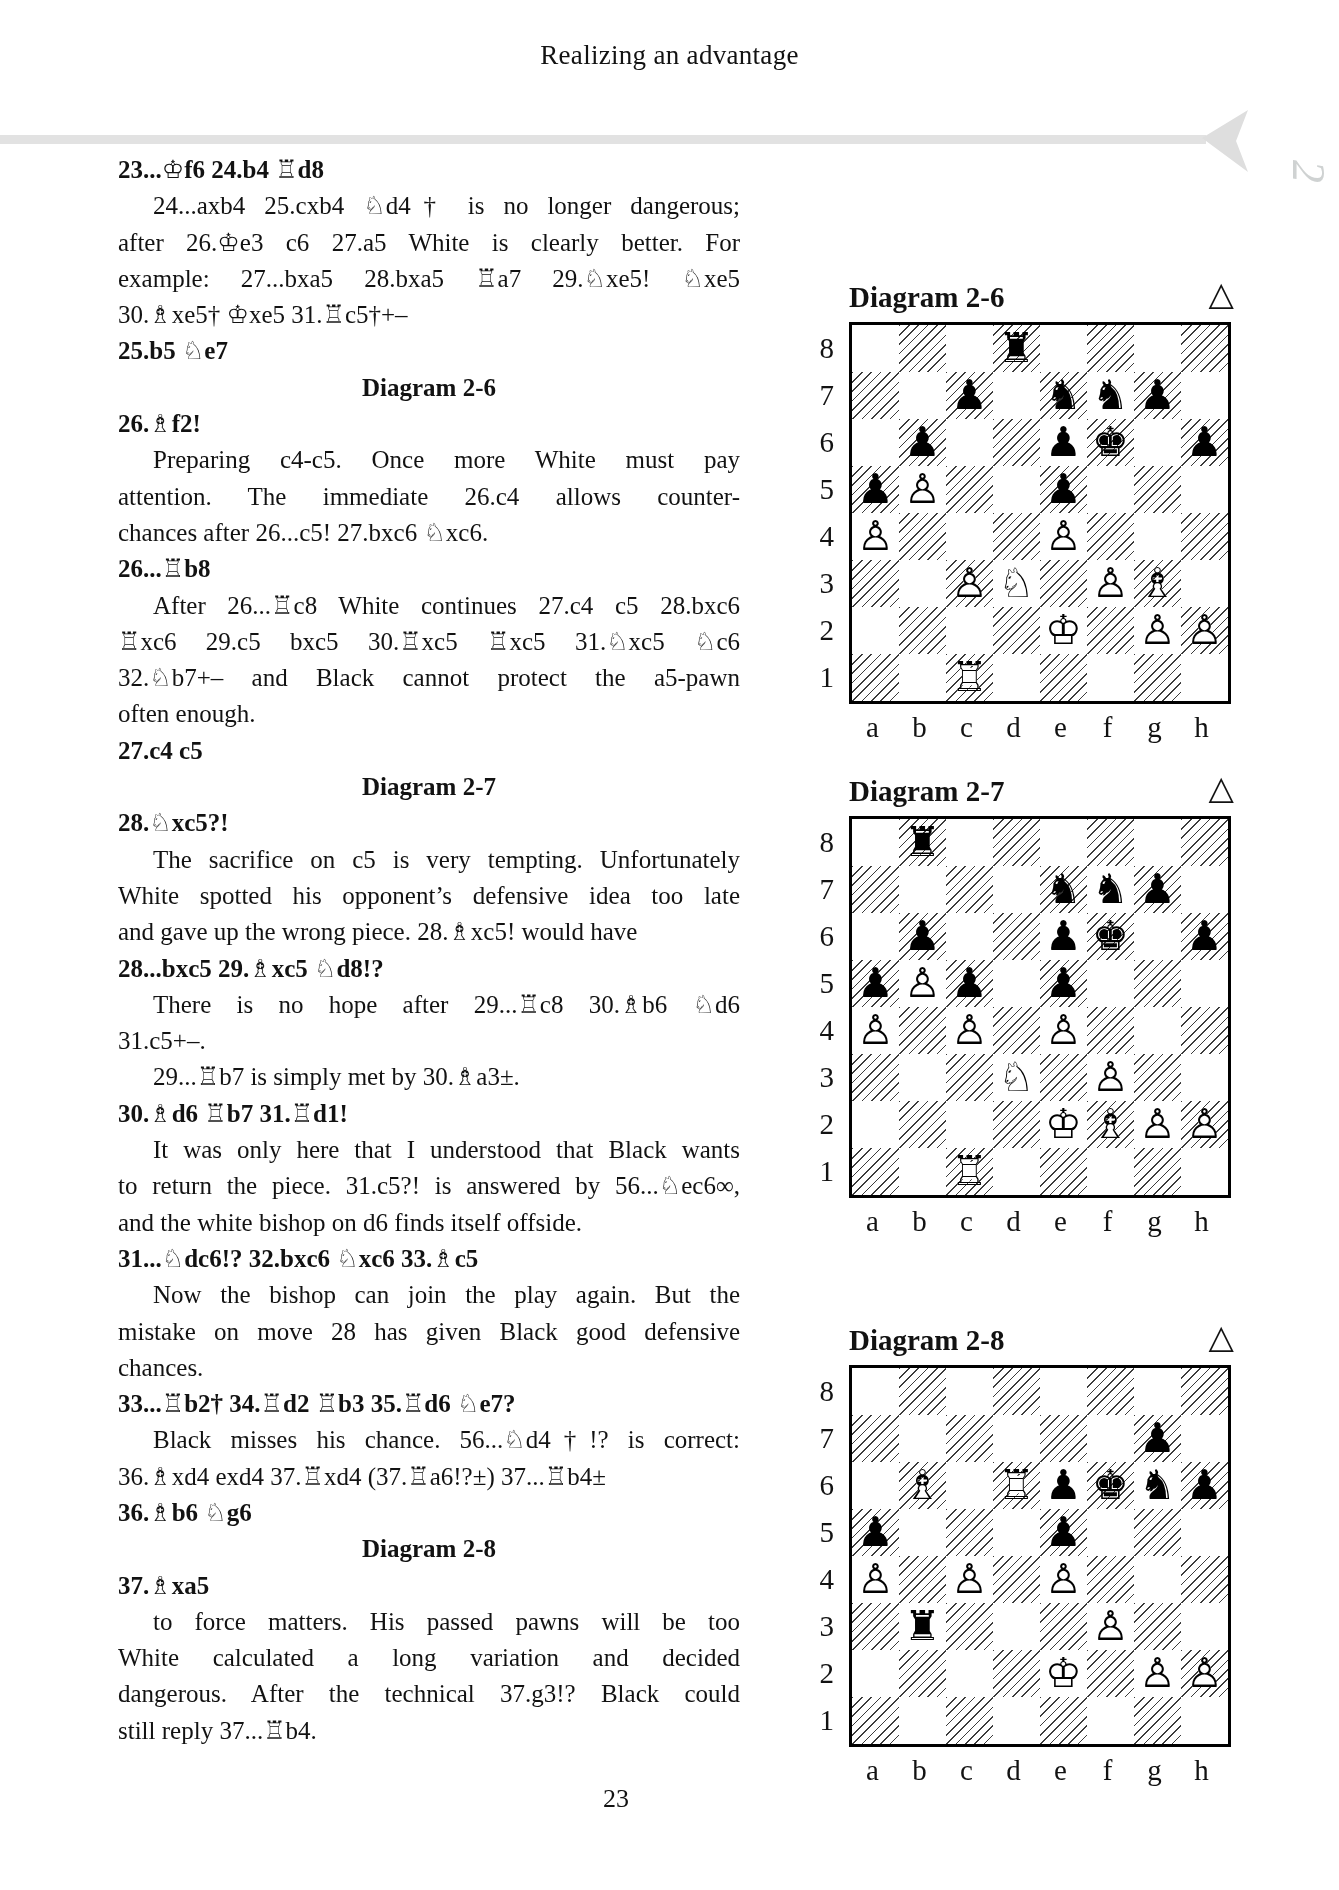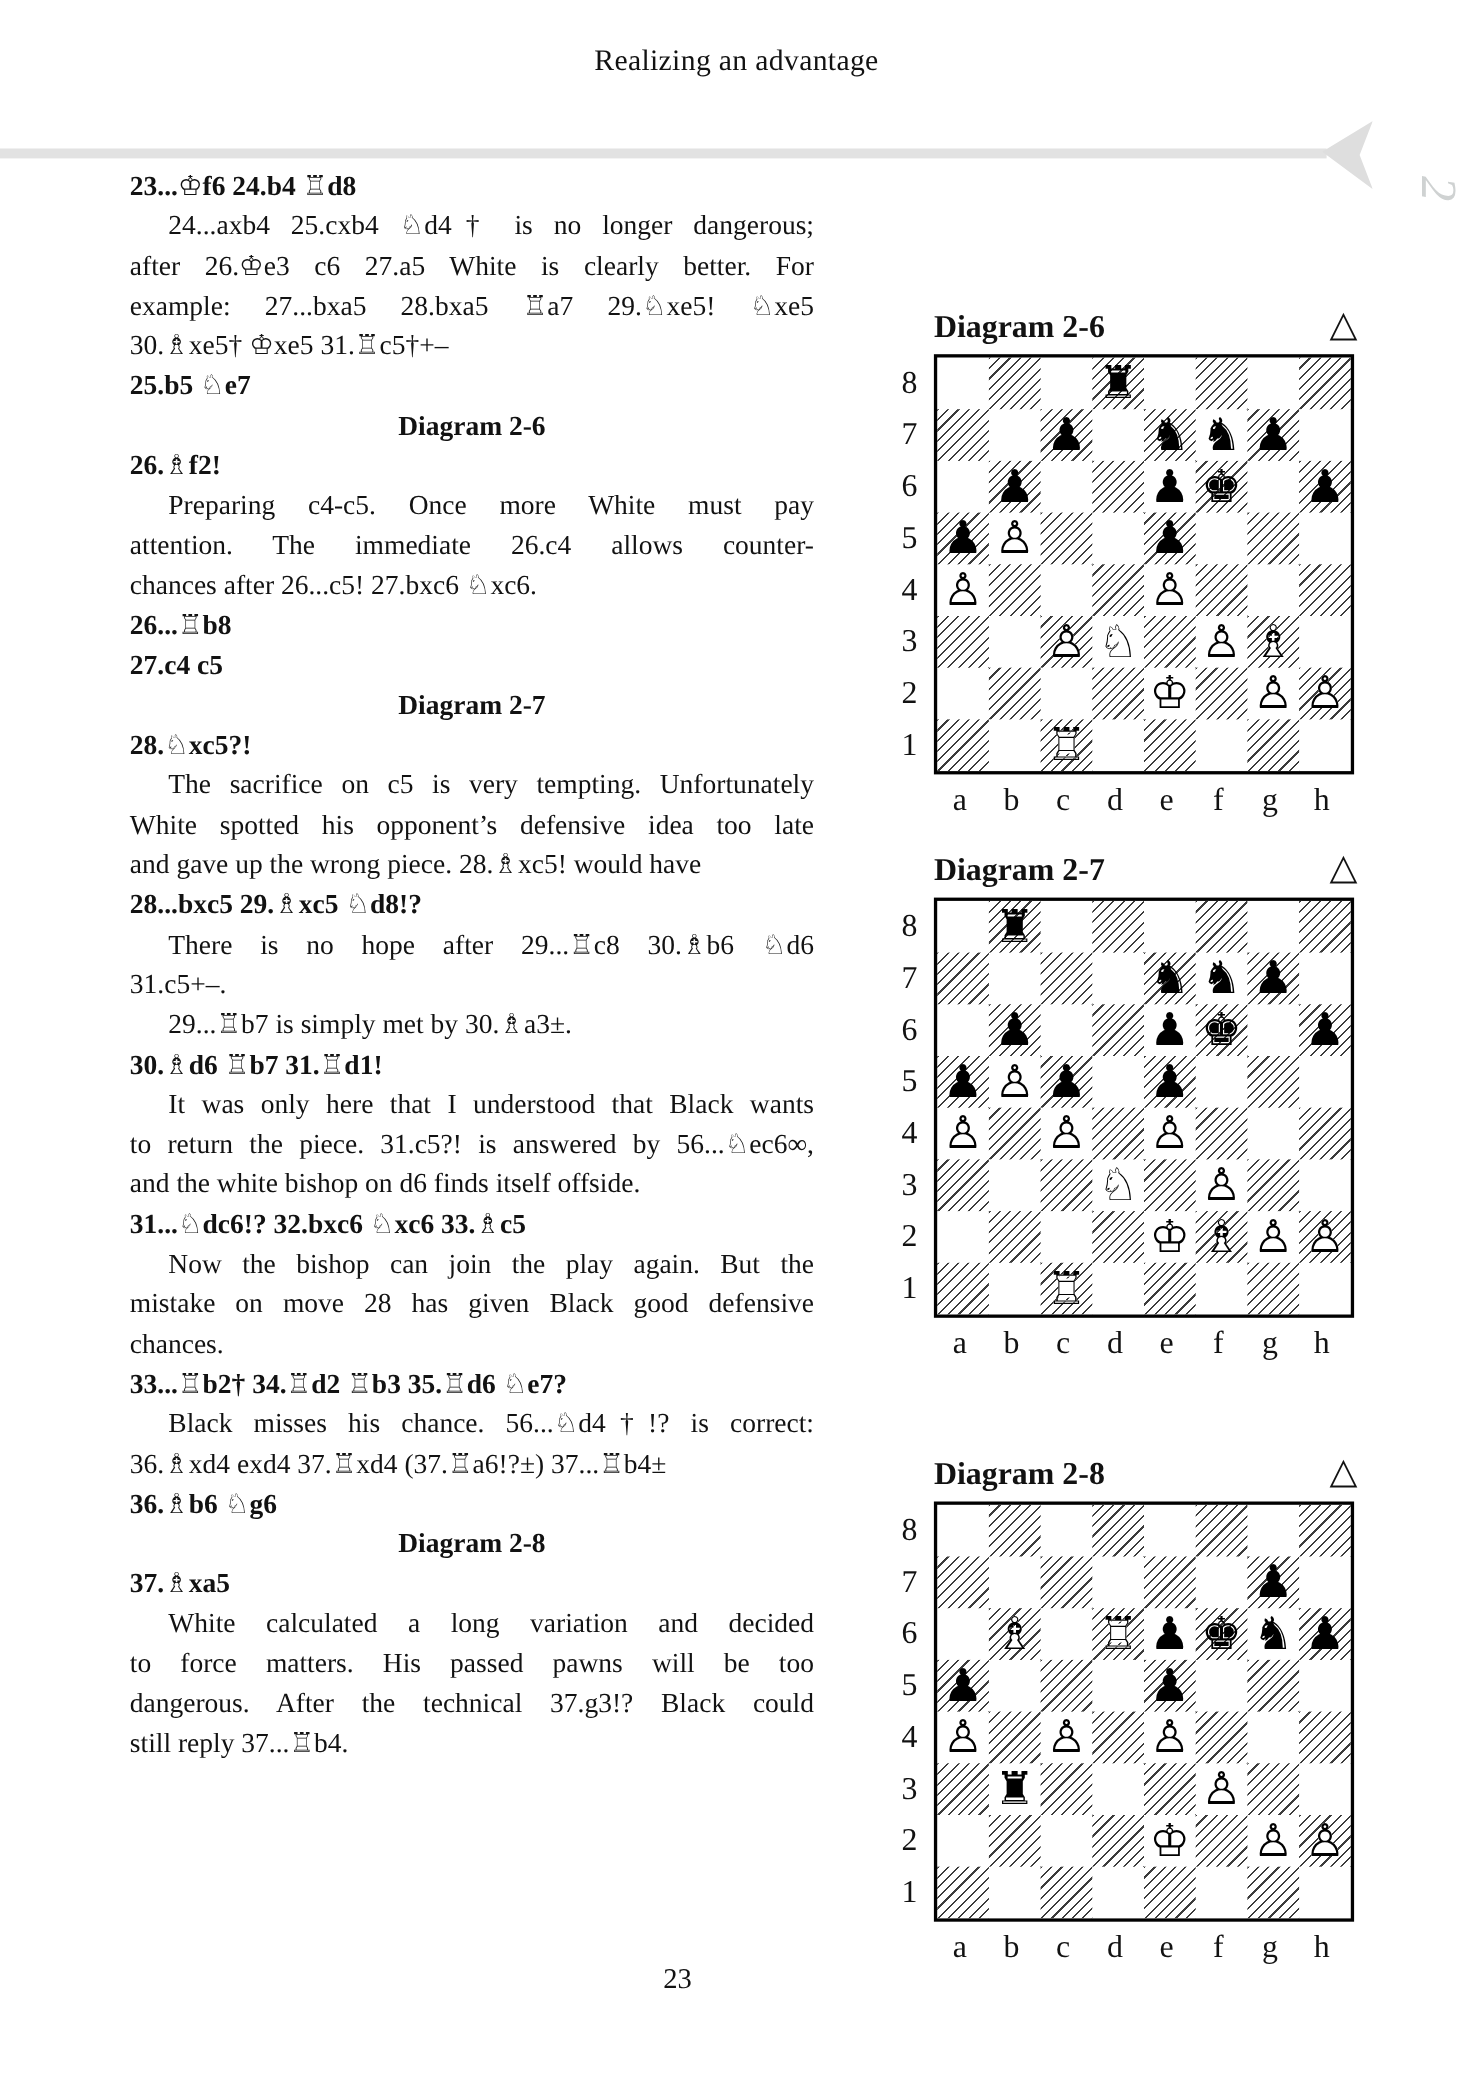--- a/index.html
+++ b/index.html
@@ -70,20 +70,26 @@
       </div>
       <div class="row moveline">25.b5 ♘e7</div>
       <div class="row diagram-ref">Diagram 2-6</div>
       <div class="row moveline">26.♗f2!</div>
       <div class="para">
         <div class="row line">Preparing c4-c5. Once more White must pay</div>
         <div class="row line">attention. The immediate 26.c4 allows counter-</div>
         <div class="row line">chances after 26...c5! 27.bxc6 ♘xc6.</div>
       </div>
       <div class="row moveline">26...♖b8</div>
+      <div class="para">
+        <div class="row line">After 26...♖c8 White continues 27.c4 c5 28.bxc6</div>
+        <div class="row line">♖xc6 29.c5 bxc5 30.♖xc5 ♖xc5 31.♘xc5 ♘c6</div>
+        <div class="row line">32.♘b7+– and Black cannot protect the a5-pawn</div>
+        <div class="row line">often enough.</div>
+      </div>
       <div class="row moveline">27.c4 c5</div>
       <div class="row diagram-ref">Diagram 2-7</div>
       <div class="row moveline">28.♘xc5?!</div>
       <div class="para">
         <div class="row line">The sacrifice on c5 is very tempting. Unfortunately</div>
         <div class="row line">White spotted his opponent’s defensive idea too late</div>
         <div class="row line">and gave up the wrong piece. 28.♗xc5! would have</div>
       </div>
       <div class="row moveline">28...bxc5 29.♗xc5 ♘d8!?</div>
       <div class="para">
@@ -107,22 +113,22 @@
       </div>
       <div class="row moveline">33...♖b2† 34.♖d2 ♖b3 35.♖d6 ♘e7?</div>
       <div class="para">
         <div class="row line">Black misses his chance. 56...♘d4†!? is correct:</div>
         <div class="row line">36.♗xd4 exd4 37.♖xd4 (37.♖a6!?±) 37...♖b4±</div>
       </div>
       <div class="row moveline">36.♗b6 ♘g6</div>
       <div class="row diagram-ref">Diagram 2-8</div>
       <div class="row moveline">37.♗xa5</div>
       <div class="para">
+        <div class="row line">to force matters. His passed pawns will be too</div>
         <div class="row line">White calculated a long variation and decided</div>
-        <div class="row line">to force matters. His passed pawns will be too</div>
         <div class="row line">dangerous. After the technical 37.g3!? Black could</div>
         <div class="row line">still reply 37...♖b4.</div>
       </div>
     </div>
 
   <div id="diagrams">
       <div class="diagram" style="top: 262px;">
         <div class="diagram-head">
           <span class="diagram-title">Diagram 2-6</span>
           <span class="to-move">△</span>

